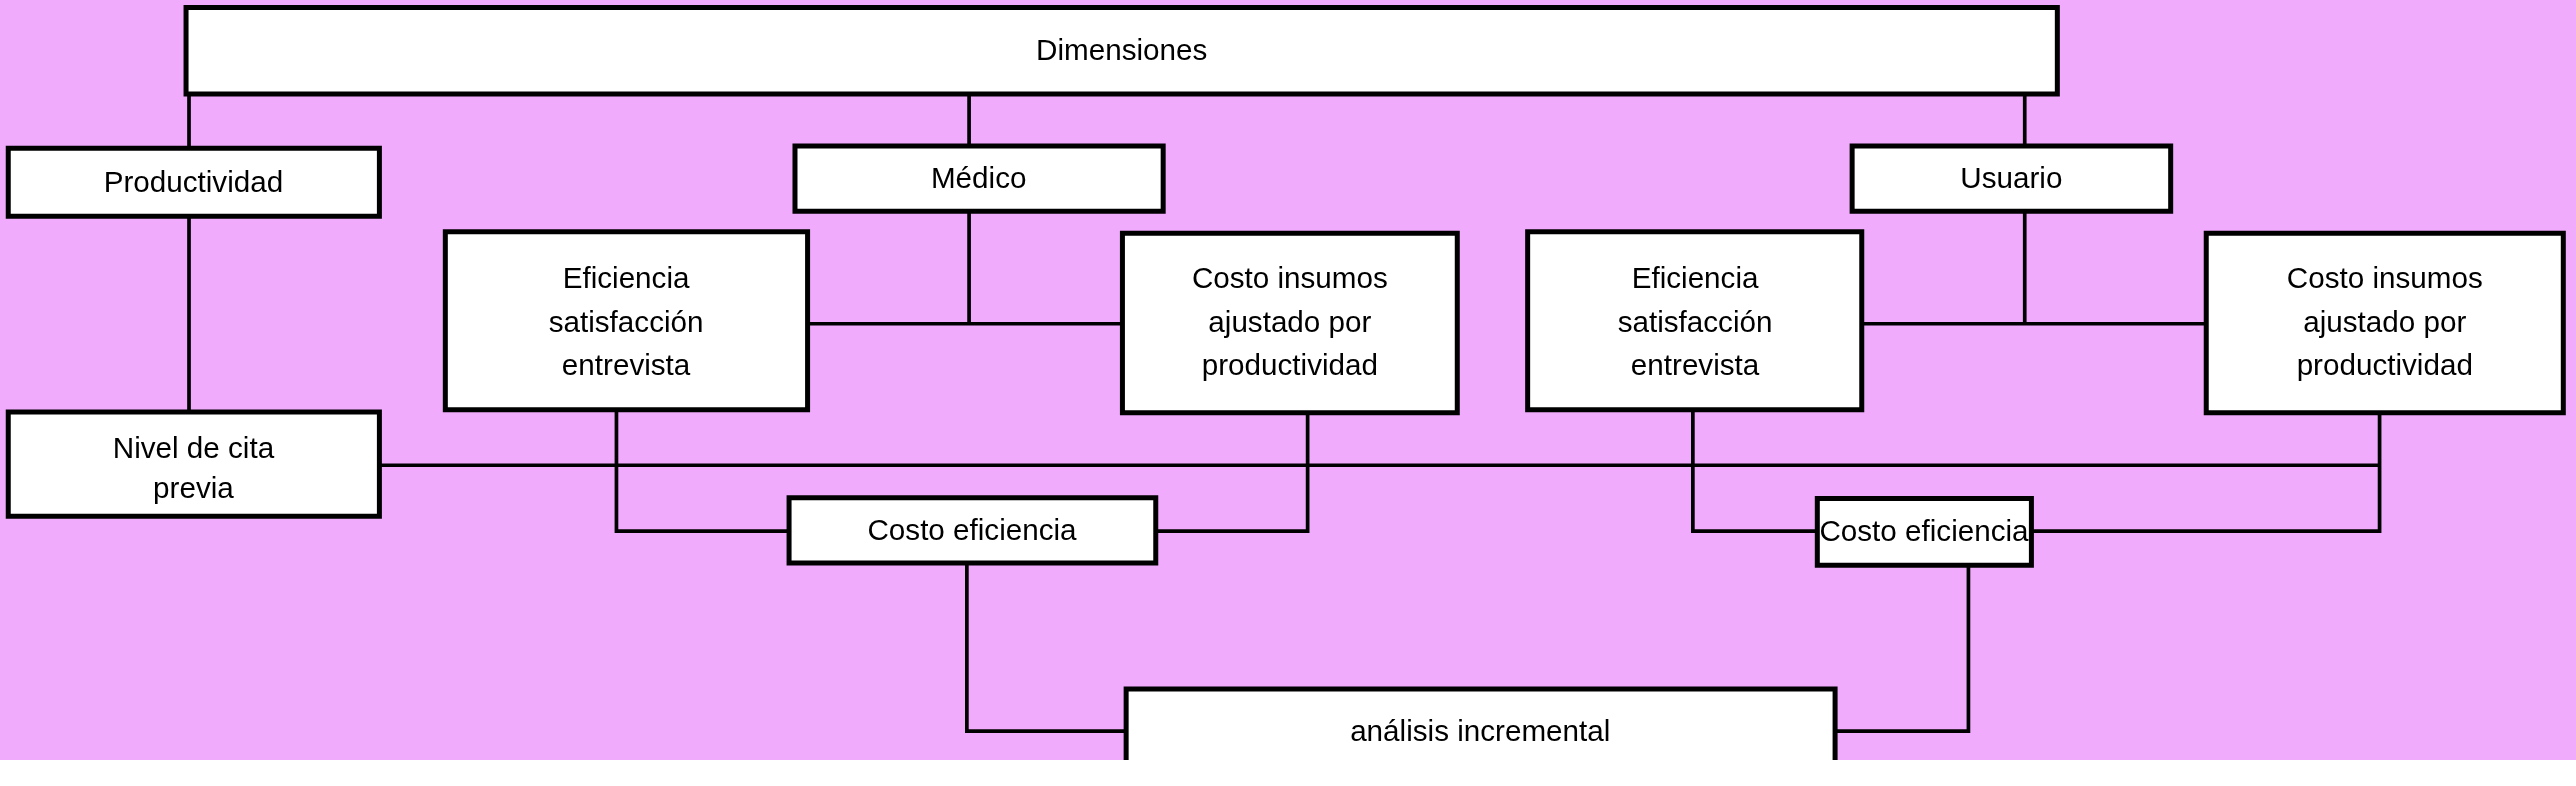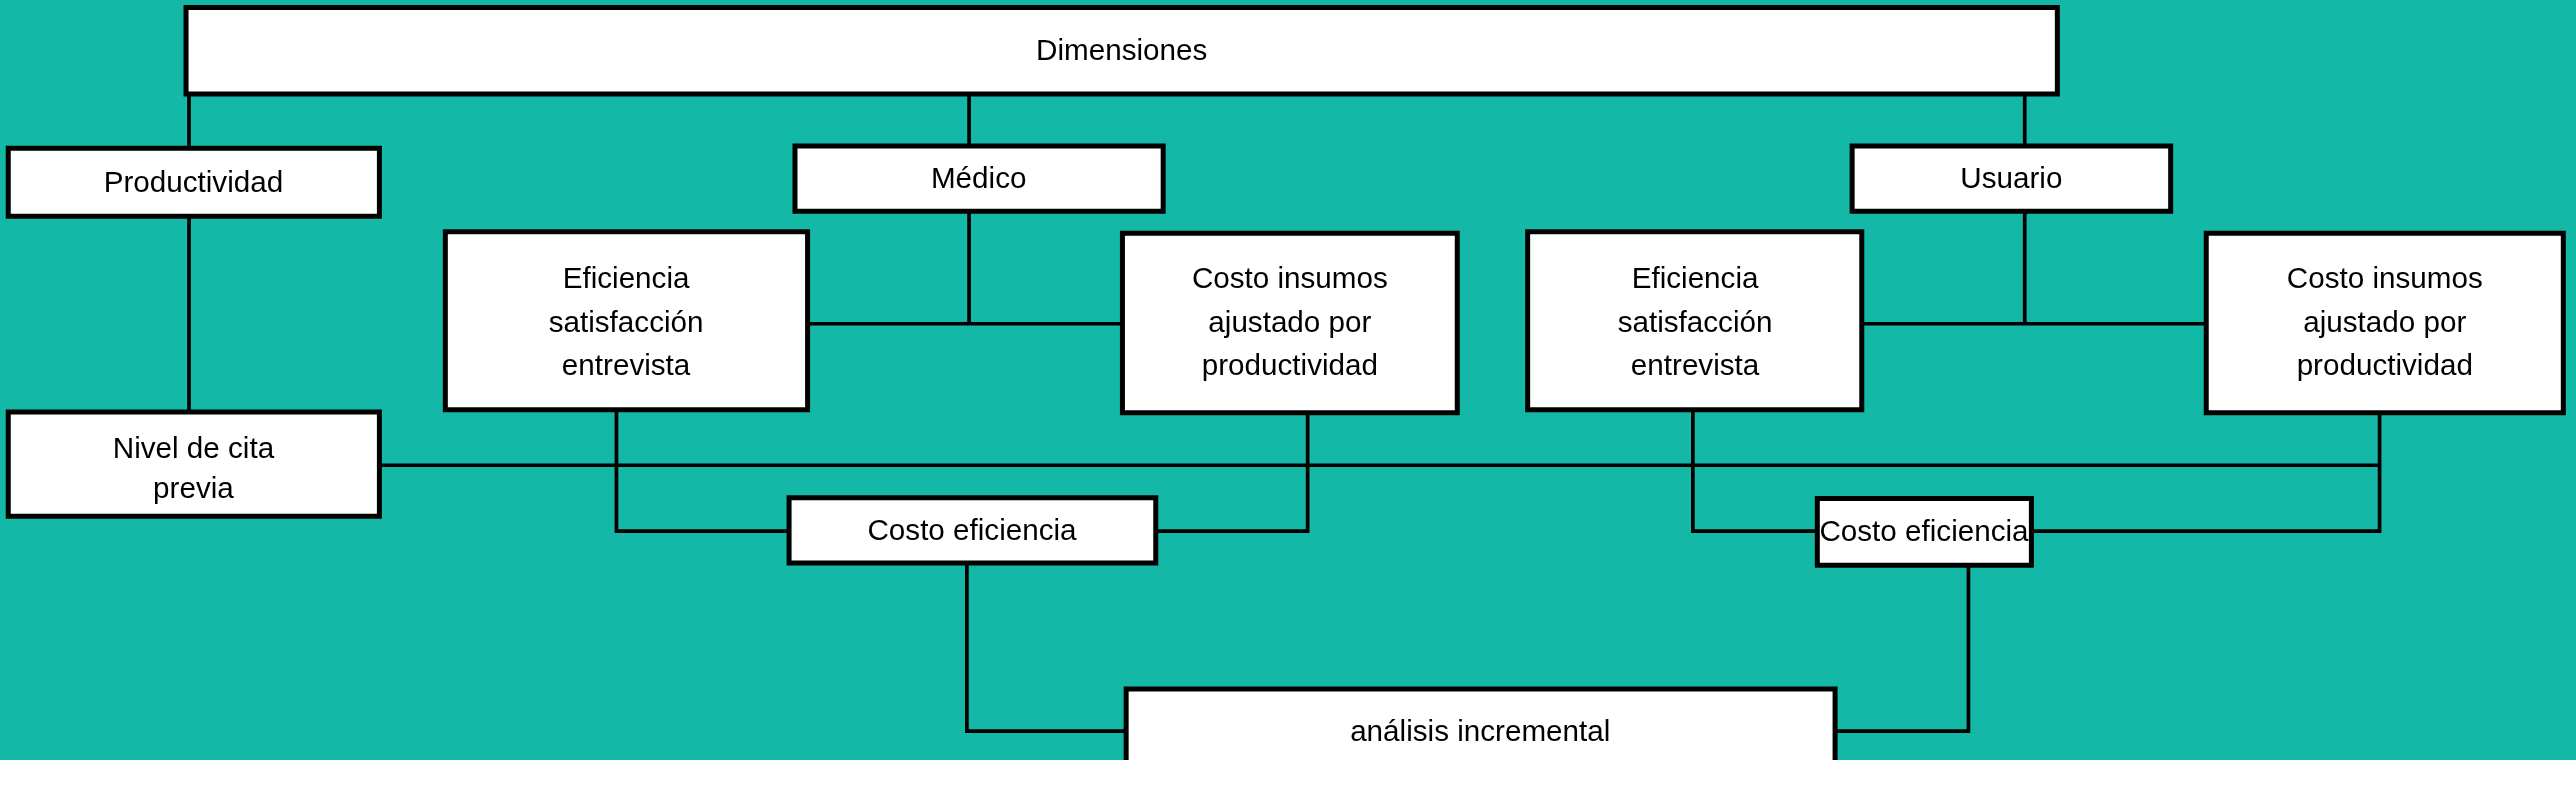--- a/index.html
+++ b/index.html
@@ -7,21 +7,21 @@
     padding: 0;
     background: #ffffff;
   }
   body {
     font-family: "Liberation Sans", sans-serif;
   }
   #diagram-root {
     position: relative;
     width: 2576px;
     height: 760px;
-    background: #14b8a6;
+    background: #f0abfc;
     overflow: hidden;
   }
   svg.canvas {
     position: absolute;
     left: 0;
     top: 0;
     width: 2576px;
     height: 786px;
     display: block;
   }

